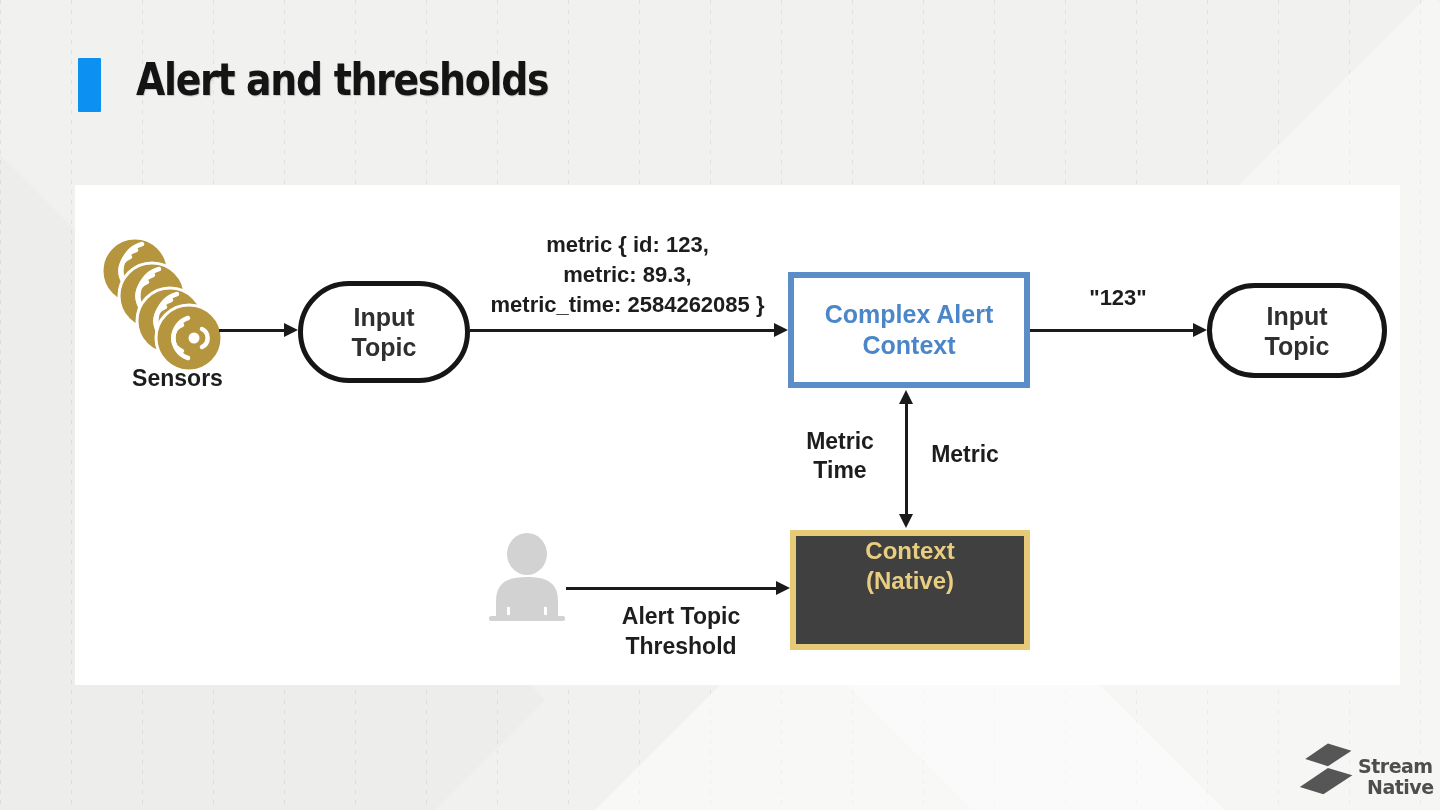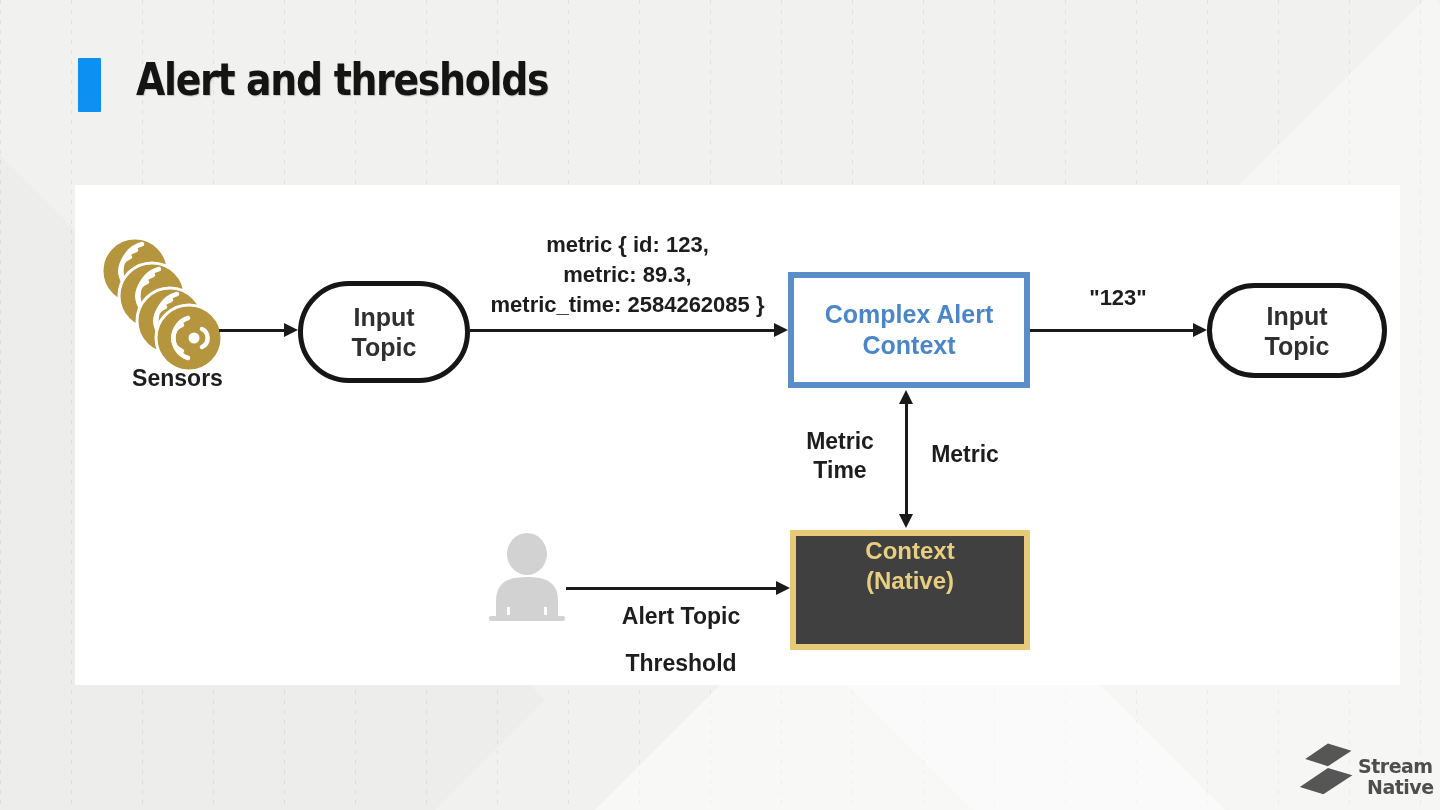--- a/index.html
+++ b/index.html
@@ -65,21 +65,21 @@
   .varrow .vhead-down { width:0; height:0; border-top:14px solid #1a1a1a; border-left:7px solid transparent; border-right:7px solid transparent; }
 
   
   .lbl { position:absolute; font-weight:600; color:#1d1d1d; text-align:center; }
   .msg-label { left:385px; top:45px; width:335px; font-size:22px; line-height:30px; }
   .sensors-label { left:40px; top:180px; width:125px; font-size:23px; }
   .output-label { left:1003px; top:100px; width:80px; font-size:22px; }
   .metric-time-label { left:715px; top:242px; width:100px; font-size:23px; line-height:29px; }
   .metric-label { left:830px; top:256px; width:120px; font-size:23px; }
   .threshold-label { left:526px; top:418px; width:160px; font-size:23px; }
-  .threshold-label .l2 { margin-top:20px;text-align:center; }
+  .threshold-label .l2 { margin-top:3px;text-align:center; }
 
   
   .logo { position:absolute; left:1298px; top:738px; display:flex; align-items:flex-end; }
   .logo-text { margin-left:2px; font-family:"DejaVu Sans", sans-serif; font-weight:bold; font-size:19px; line-height:21px; color:#4e4e4e; letter-spacing:-0.5px; }
   .logo-text .line2 { padding-left:9px; }
 </style>
 </head>
 <body>
 
 <div class="slide">

